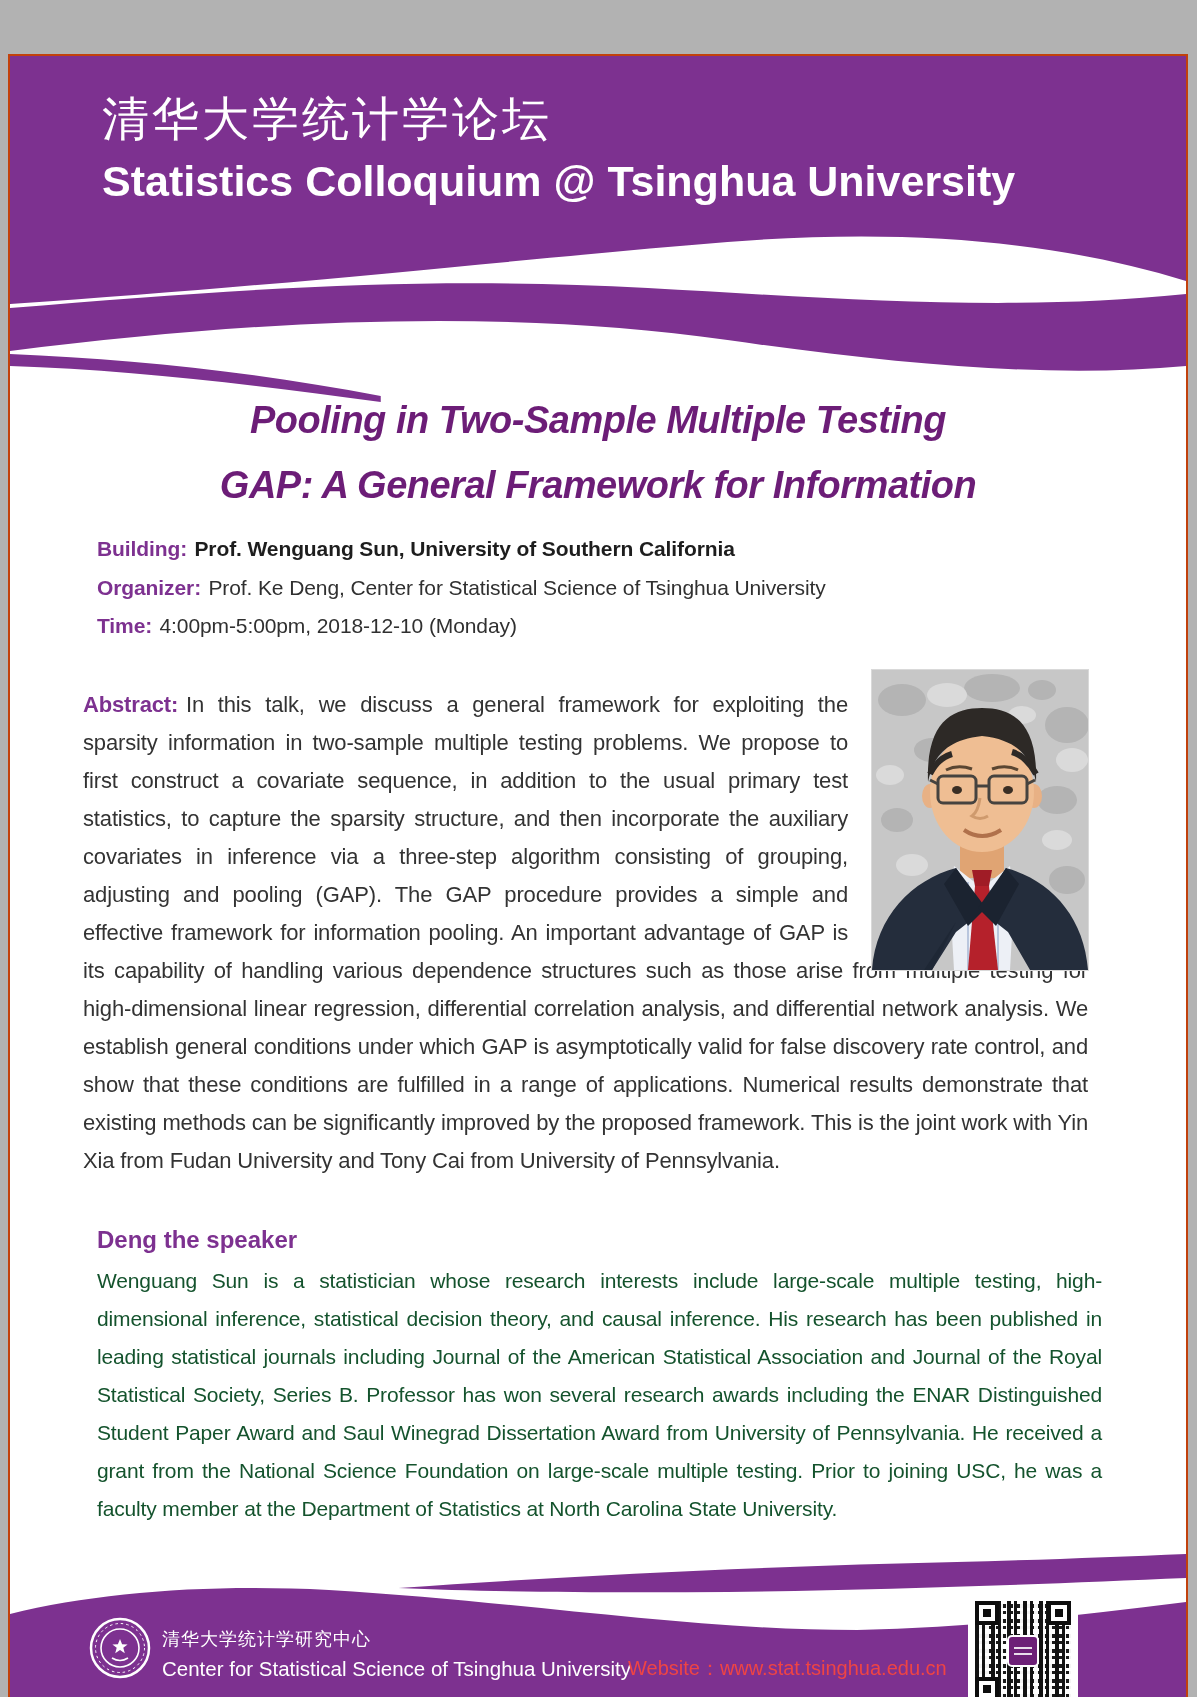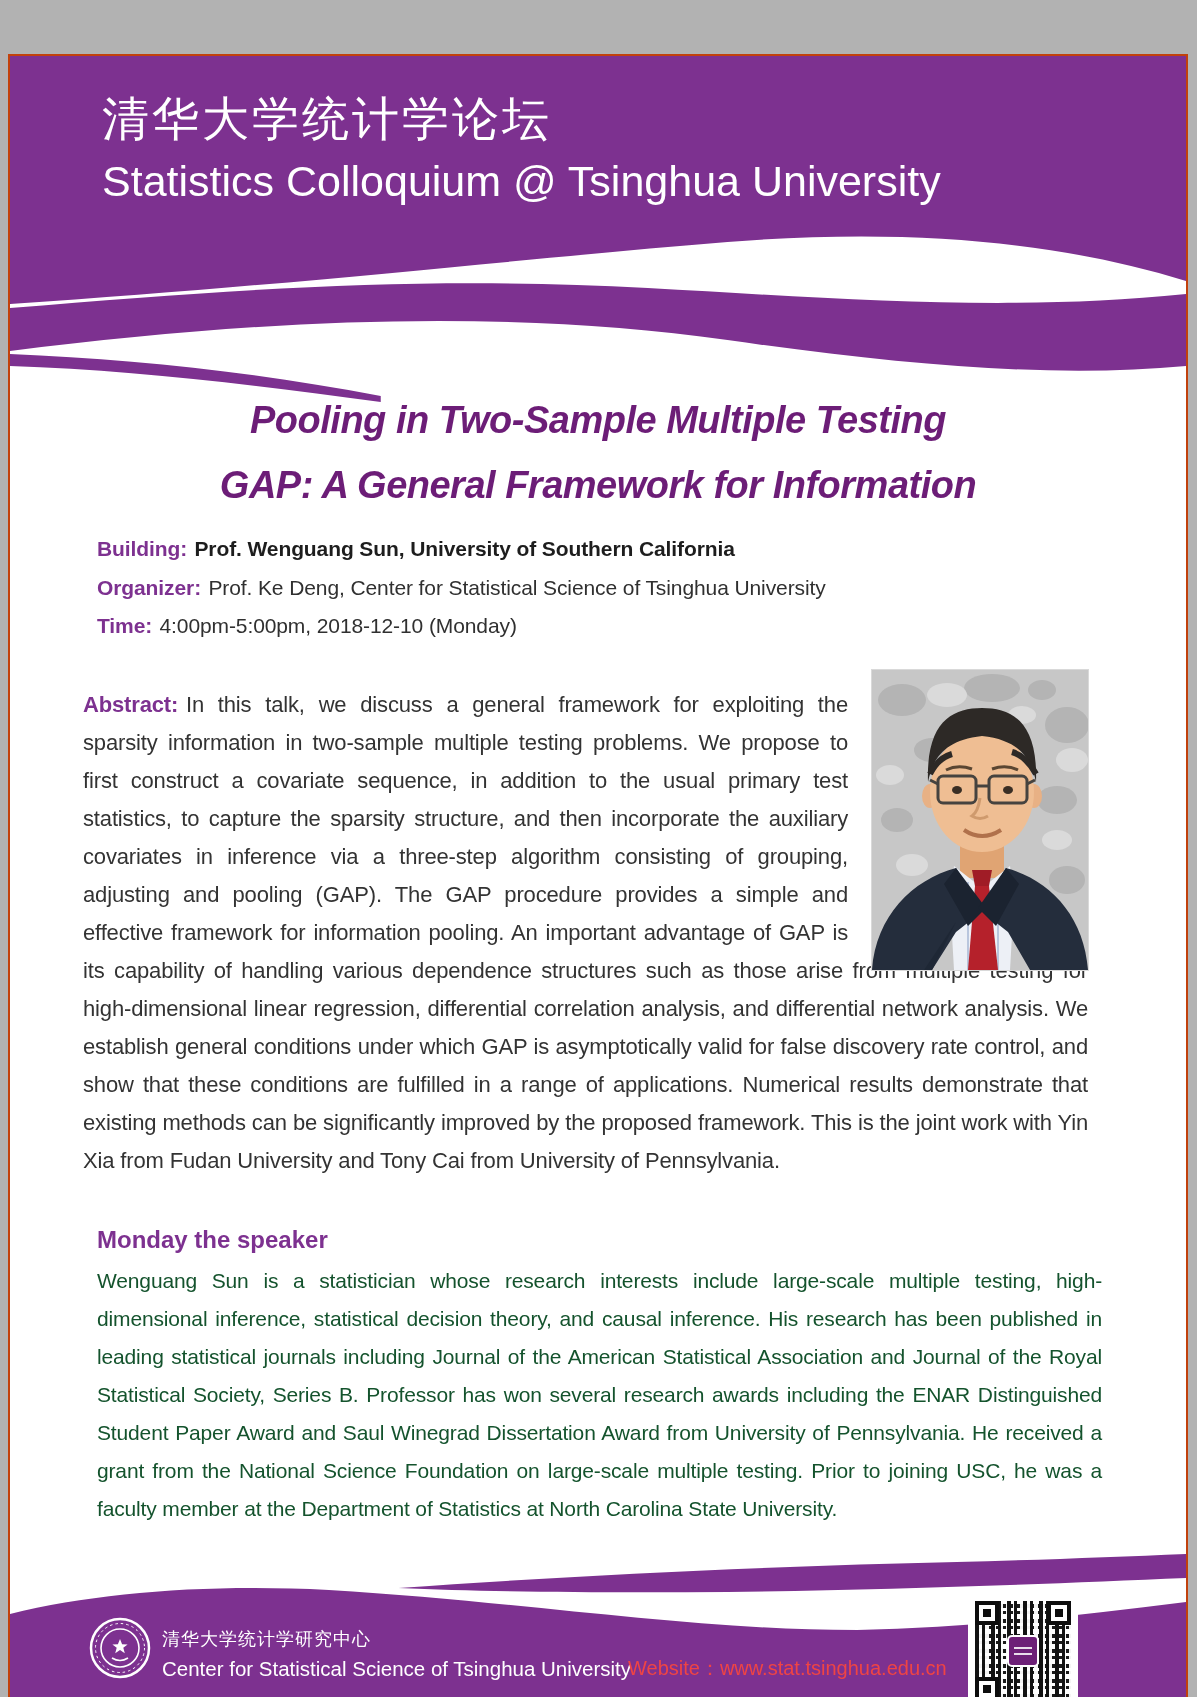--- a/index.html
+++ b/index.html
@@ -12,21 +12,21 @@
   .page{
     position:absolute;left:8px;top:10px;width:1180px;height:1674px;
     background:#ffffff;border:2px solid #c2410c;box-sizing:border-box;
     overflow:hidden;
     margin-top:44px;
   }
   
   .header-deco{position:absolute;left:0;top:0;width:1176px;height:360px;}
   .header-text{position:absolute;left:92px;top:30px;color:#ffffff;}
   .header-zh{font-size:47px;line-height:66px;font-weight:300;letter-spacing:3px;}
-  .header-en{font-size:43px;line-height:58px;font-weight:400;}
+  .header-en{font-size:43px;line-height:58px;font-weight:700;}
   
   .talk-title{
     position:absolute;left:0;right:0;top:332px;text-align:center;
     font-style:italic;font-weight:bold;font-size:38px;line-height:65px;
     color:#6c1d77;letter-spacing:-0.5px;
   }
   
   .details{position:absolute;left:87px;width:1005px;top:474px;}
   .detail-line{margin:0;font-size:21px;line-height:38.5px;color:#303030;letter-spacing:-0.1px;}
   .lbl{color:#7d3190;font-weight:bold;margin-right:0.35em;}
@@ -152,21 +152,21 @@
         <path d="M103,216 L117,216 L126,300 L96,300 Z" fill="#b5212b"></path>
         <path d="M0,300 C4,246 40,210 84,198 L112,240 L84,262 L60,300 Z" fill="#242d3c"></path>
         <path d="M216,300 C212,246 178,210 134,198 L108,240 L136,262 L158,300 Z" fill="#242d3c"></path>
         <path d="M84,198 L114,238 L96,256 L72,214 Z" fill="#1b2330"></path>
         <path d="M134,198 L106,238 L124,256 L147,214 Z" fill="#1b2330"></path>
         <path d="M0,300 L52,300 L84,252 L60,300 Z" fill="#1e2735"></path>
       </svg>
     </span><span class="lbl">Abstract:</span><span>In this talk, we discuss a general framework for exploiting the sparsity information in two-sample multiple testing problems. We propose to first construct a covariate sequence, in addition to the usual primary test statistics, to capture the sparsity structure, and then incorporate the auxiliary covariates in inference via a three-step algorithm consisting of grouping, adjusting and pooling (GAP). The GAP procedure provides a simple and effective framework for information pooling. An important advantage of GAP is its capability of handling various dependence structures such as those arise from multiple testing for high-dimensional linear regression, differential correlation analysis, and differential network analysis. We establish general conditions under which GAP is asymptotically valid for false discovery rate control, and show that these conditions are fulfilled in a range of applications. Numerical results demonstrate that existing methods can be significantly improved by the proposed framework. This is the joint work with Yin Xia from Fudan University and Tony Cai from University of Pennsylvania.</span>
   </div>
 
-  <div class="about-heading">Monday the speaker</div>
+  <div class="about-heading">Deng the speaker</div>
   <div class="bio">Wenguang Sun is a statistician whose research interests include large-scale multiple testing, high-dimensional inference, statistical decision theory, and causal inference. His research has been published in leading statistical journals including Journal of the American Statistical Association and Journal of the Royal Statistical Society, Series B. Professor has won several research awards including the ENAR Distinguished Student Paper Award and Saul Winegrad Dissertation Award from University of Pennsylvania. He received a grant from the National Science Foundation on large-scale multiple testing. Prior to joining USC, he was a faculty member at the Department of Statistics at North Carolina State University.</div>
 
   <svg class="footer-deco" viewBox="0 0 1180 200" preserveAspectRatio="none" aria-hidden="true">
     <path d="M0,88 C90,66 200,58 320,64 C520,76 680,104 850,104 C960,102 1070,90 1180,76 L1180,200 L0,200 Z" fill="#7d3190"></path>
     <path d="M390,62 C560,50 760,40 950,36 C1030,34 1110,31 1180,28 L1180,52 C1040,58 880,64 720,66 C600,67 480,66 390,62 Z" fill="#7d3190"></path>
   </svg>
 
   <svg class="logo" viewBox="0 0 64 64" aria-hidden="true">
     <circle cx="32" cy="32" r="29" fill="none" stroke="#ffffff" stroke-width="2.5"></circle>
     <circle cx="32" cy="32" r="24.5" fill="none" stroke="#ffffff" stroke-width="1" stroke-dasharray="2.5 3"></circle>

